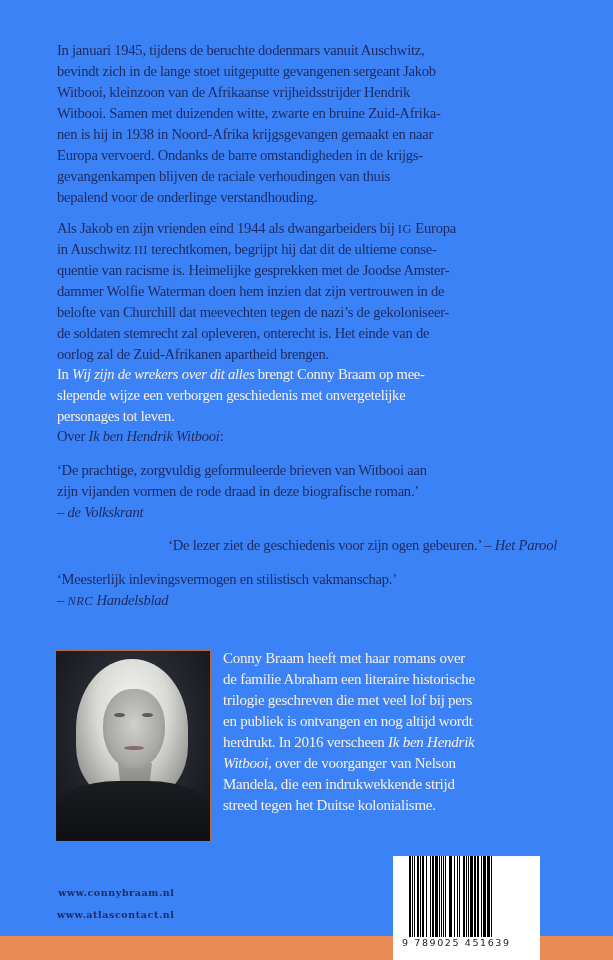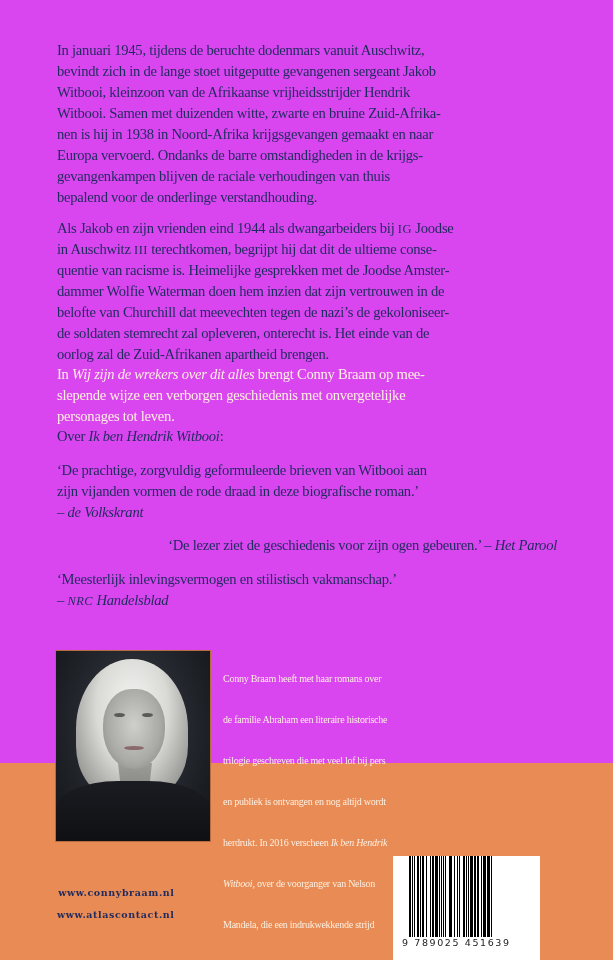--- a/index.html
+++ b/index.html
@@ -10,22 +10,22 @@
       width: 613px;
       height: 960px;
       background: #e98b54;
       position: relative;
       overflow: hidden;
       font-family: "DejaVu Serif", "Liberation Serif", serif;
     }
     .cover {
       position: absolute;
       left: 0; top: 0;
-      width: 613px; height: 763px;
-      background: #d946ef;
+      width: 613px; height: 936px;
+      background: #3b82f6;
     }
     .block {
       position: absolute;
       left: 57px;
       width: 500px;
     }
     .line {
       display: block;
       height: 21px;
       line-height: 21px;
@@ -93,21 +93,21 @@
       background: linear-gradient(180deg, #9b9b98 0%, #6f6f6c 100%);
       clip-path: polygon(0 0, 100% 0, 80% 100%, 20% 100%);
     }
 
     .bio {
       position: absolute;
       left: 223px;
       top: 651px;
       width: 330px;
     }
-    .bio .line { font-size: 10px; margin-top: 20px; }
+    .bio .line { font-size: 15px; }
 
     .urls {
       position: absolute;
       left: 57px;
       top: 882px;
       text-align: right;
     }
     .url {
       display: block;
       height: 22px;
@@ -163,21 +163,21 @@
     <span class="line">bevindt zich in de lange stoet uitgeputte gevangenen sergeant Jakob</span>
     <span class="line">Witbooi, kleinzoon van de Afrikaanse vrijheidsstrijder Hendrik</span>
     <span class="line">Witbooi. Samen met duizenden witte, zwarte en bruine Zuid-Afrika-</span>
     <span class="line">nen is hij in 1938 in Noord-Afrika krijgsgevangen gemaakt en naar</span>
     <span class="line">Europa vervoerd. Ondanks de barre omstandigheden in de krijgs-</span>
     <span class="line">gevangenkampen blijven de raciale verhoudingen van thuis</span>
     <span class="line">bepalend voor de onderlinge verstandhouding.</span>
   </div>
 
   <div class="block navy" style="top:218px;">
-    <span class="line"><span>Als Jakob en zijn vrienden eind 1944 als dwangarbeiders bij </span><span class="sc">IG</span><span> Joodse</span></span>
+    <span class="line"><span>Als Jakob en zijn vrienden eind 1944 als dwangarbeiders bij </span><span class="sc">IG</span><span> Europa</span></span>
     <span class="line"><span>in Auschwitz </span><span class="sc">III</span><span> terechtkomen, begrijpt hij dat dit de ultieme conse-</span></span>
     <span class="line">quentie van racisme is. Heimelijke gesprekken met de Joodse Amster-</span>
     <span class="line">dammer Wolfie Waterman doen hem inzien dat zijn vertrouwen in de</span>
     <span class="line">belofte van Churchill dat meevechten tegen de nazi’s de gekoloniseer-</span>
     <span class="line">de soldaten stemrecht zal opleveren, onterecht is. Het einde van de</span>
     <span class="line">oorlog zal de Zuid-Afrikanen apartheid brengen.</span>
   </div>
 
   <div class="block cream" style="top:364px;">
     <span class="line"><span>In </span><span class="it">Wij zijn de wrekers over dit alles</span><span> brengt Conny Braam op mee-</span></span>

